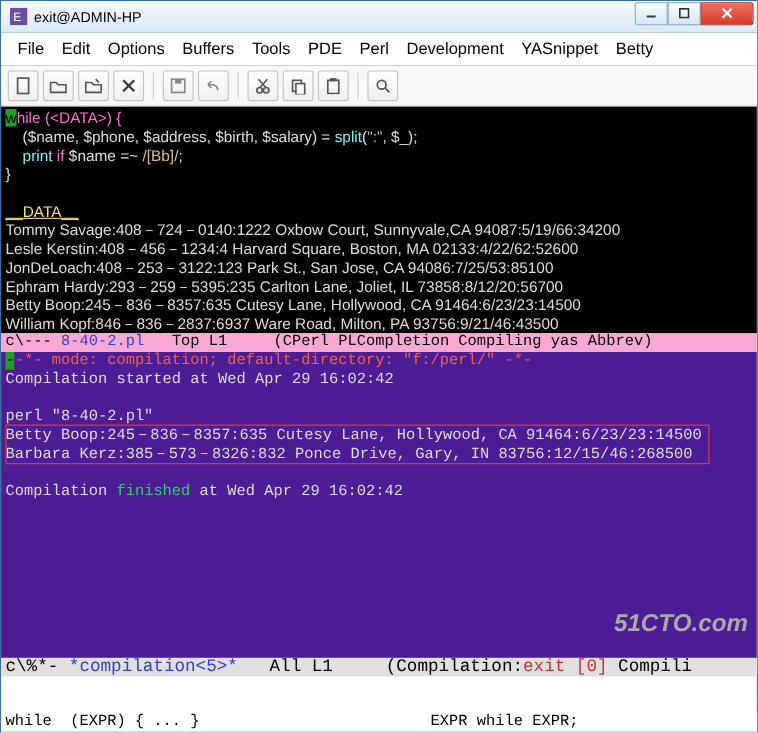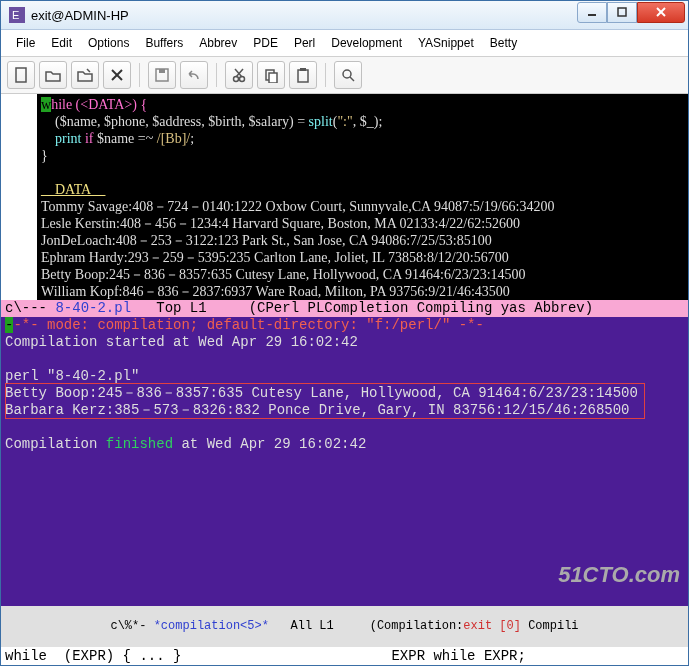--- a/index.html
+++ b/index.html
@@ -8,44 +8,44 @@
   .titlebar { height: 29px; background: linear-gradient(#f4f8fc,#dceaf7); display: flex; align-items: center; padding-left: 8px; border-bottom: 1px solid #b4c8e0; }
   .titlebar .icon { width:16px; height:16px; margin-right:6px; display:inline-block; }
   .titlebar .icon svg { display:block; }
   .titlebar .title { flex:1; color:#000; font-size:13px; }
   .win-btns { display:flex; height:21px; margin-right:3px; margin-top:-6px; }
   .win-btn { width:30px; height:21px; display:flex; align-items:center; justify-content:center; border:1px solid #8aa8cb; background:linear-gradient(#f7fbff,#d6e6f5); cursor:pointer; }
   .win-btn.close { width:48px; background:linear-gradient(#f07060,#d63b28); border-color:#b02a18; color:#fff; border-top-right-radius:3px; border-bottom-right-radius:3px; }
   .win-btn.min { border-top-left-radius:3px; border-bottom-left-radius:3px; }
   .win-btn svg{display:block}
   .menubar { display:flex; gap:2px; padding:4px 8px; background:#fff; border-bottom:1px solid #d0d0d0; }
-  .menubar span { padding:2px 7px; cursor:pointer; color:#000; font-size:12px; }
+  .menubar span { padding:2px 7px; cursor:pointer; color:#000; font-size:15px; }
   .toolbar { display:flex; align-items:center; gap:4px; padding:4px 6px; background:#f7f7f7; border-bottom:1px solid #ccc; }
   .tool { width:28px; height:28px; border:1px solid #c0c0c0; border-radius:3px; background:linear-gradient(#fff,#eee); display:flex; align-items:center; justify-content:center; cursor:pointer; }
   .tool.sep { width:1px; height:24px; background:#ccc; border:none; border-radius:0; margin:0 4px; cursor:default; }
   .tool svg{display:block}
-  .editor { flex:0 0 auto; background:#000; color:#ddd; font-family:Liberation Serif, serif; font-size:14px; line-height:17px; padding:2px 4px 0 4px; white-space:pre; overflow:hidden;margin-left:36px; }
+  .editor { flex:0 0 auto; background:#000; color:#ddd; font-family:Liberation Sans, sans-serif; font-size:14px; line-height:17px; padding:2px 4px 0 4px; white-space:pre; overflow:hidden; }
   .kw-pink { color:#ff70d0; }
   .kw-cyan { color:#7ef0f0; }
   .kw-yellow { color:#f0e080; }
   .str { color:#d8c080; }
   .hl { background:#20a020; color:#000; }
   .modeline { background:#f9a8d4; color:#000; font-family:"Courier New",monospace; font-size:14px; line-height:17px; padding:0 4px; white-space:pre; overflow:hidden; }
   .modeline .blue { color:#3040d0; }
   .compile { background:#4c1d95; color:#ddd; font-family:"Courier New",monospace; font-size:14px; line-height:17px; padding:0 4px; white-space:pre; overflow:hidden; flex:1; position:relative; }
   .compile .comment{ color:#f06050; }
   .compile .green { color:#30d060; }
   .compile .box { border:1px solid #e04040; position:absolute; left:4px; pointer-events:none; }
   .watermark { position:absolute; right:8px; bottom:6px; color:#888; font-family:Arial,sans-serif; pointer-events:none; text-align:right; }
   .watermark .big { font-size:22px; font-weight:bold; font-style:italic; color:#aaa; }
   .watermark .small { font-size:12px; color:#888; }
-  .modeline2 { background:#e0e0e0; color:#000; font-family:"Courier New",monospace; font-size:12px; line-height:17px; padding:12px 4px; white-space:pre; overflow:hidden;text-align:center; }
+  .modeline2 { background:#e0e0e0; color:#000; font-family:"Courier New",monospace; font-size:16px; line-height:17px; padding:0 4px; white-space:pre; overflow:hidden; }
   .modeline2 .blue{ color:#3040d0; }
   .modeline2 .red{ color:#d03030; }
-  .mini { background:#fff; color:#000; font-family:"Courier New",monospace; font-size:14px; line-height:18px; padding:0 4px; white-space:pre; overflow:hidden; }
+  .mini { background:#fff; color:#000; font-family:"Courier New",monospace; font-size:14px; line-height:18px; padding:0 4px; white-space:pre; overflow:hidden;margin-top:32px; }
 </style>
 </head>
 <body>
 
 <div class="window">
 
   <div class="titlebar">
     <span class="icon">
       <svg width="16" height="16">
           <rect width="16" height="16" fill="#6a4fa0"></rect>
@@ -71,21 +71,21 @@
           </svg>
         </div>
     </div>
   </div>
 
   <div class="menubar">
     <span>File</span>
     <span>Edit</span>
     <span>Options</span>
     <span>Buffers</span>
-    <span>Abbrev</span>
+    <span>Tools</span>
     <span>PDE</span>
     <span>Perl</span>
     <span>Development</span>
     <span>YASnippet</span>
     <span>Betty</span>
   </div>
 
   <div class="toolbar">
     <div class="tool">
         <svg width="18" height="18">

